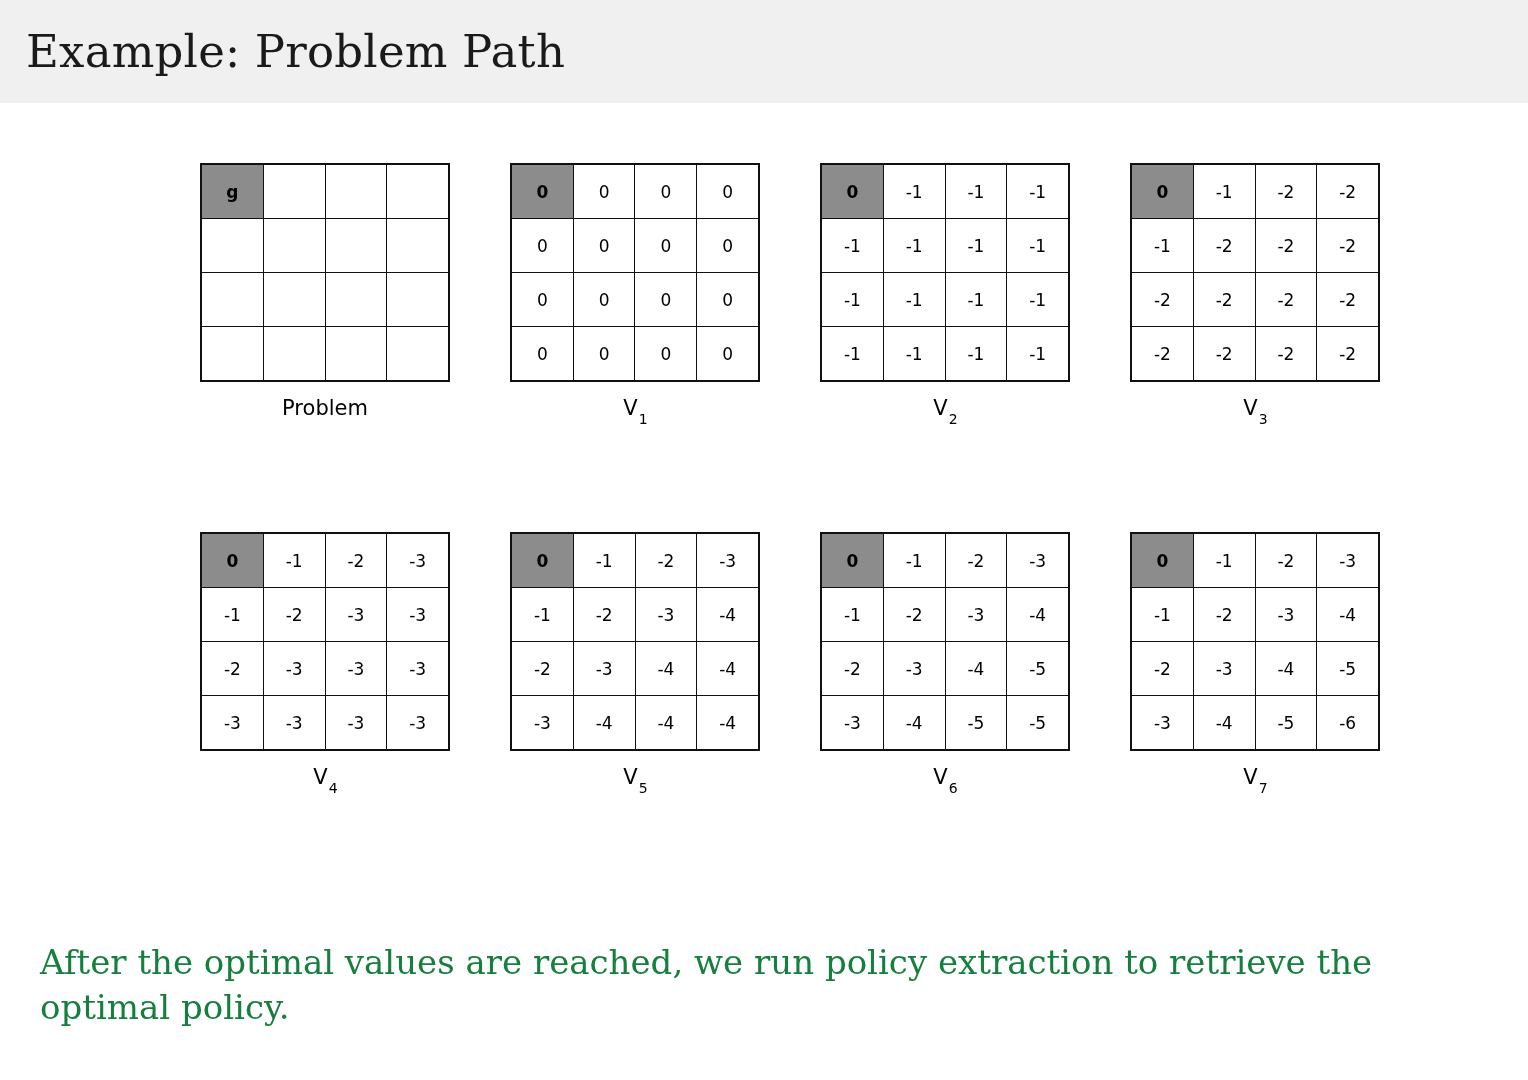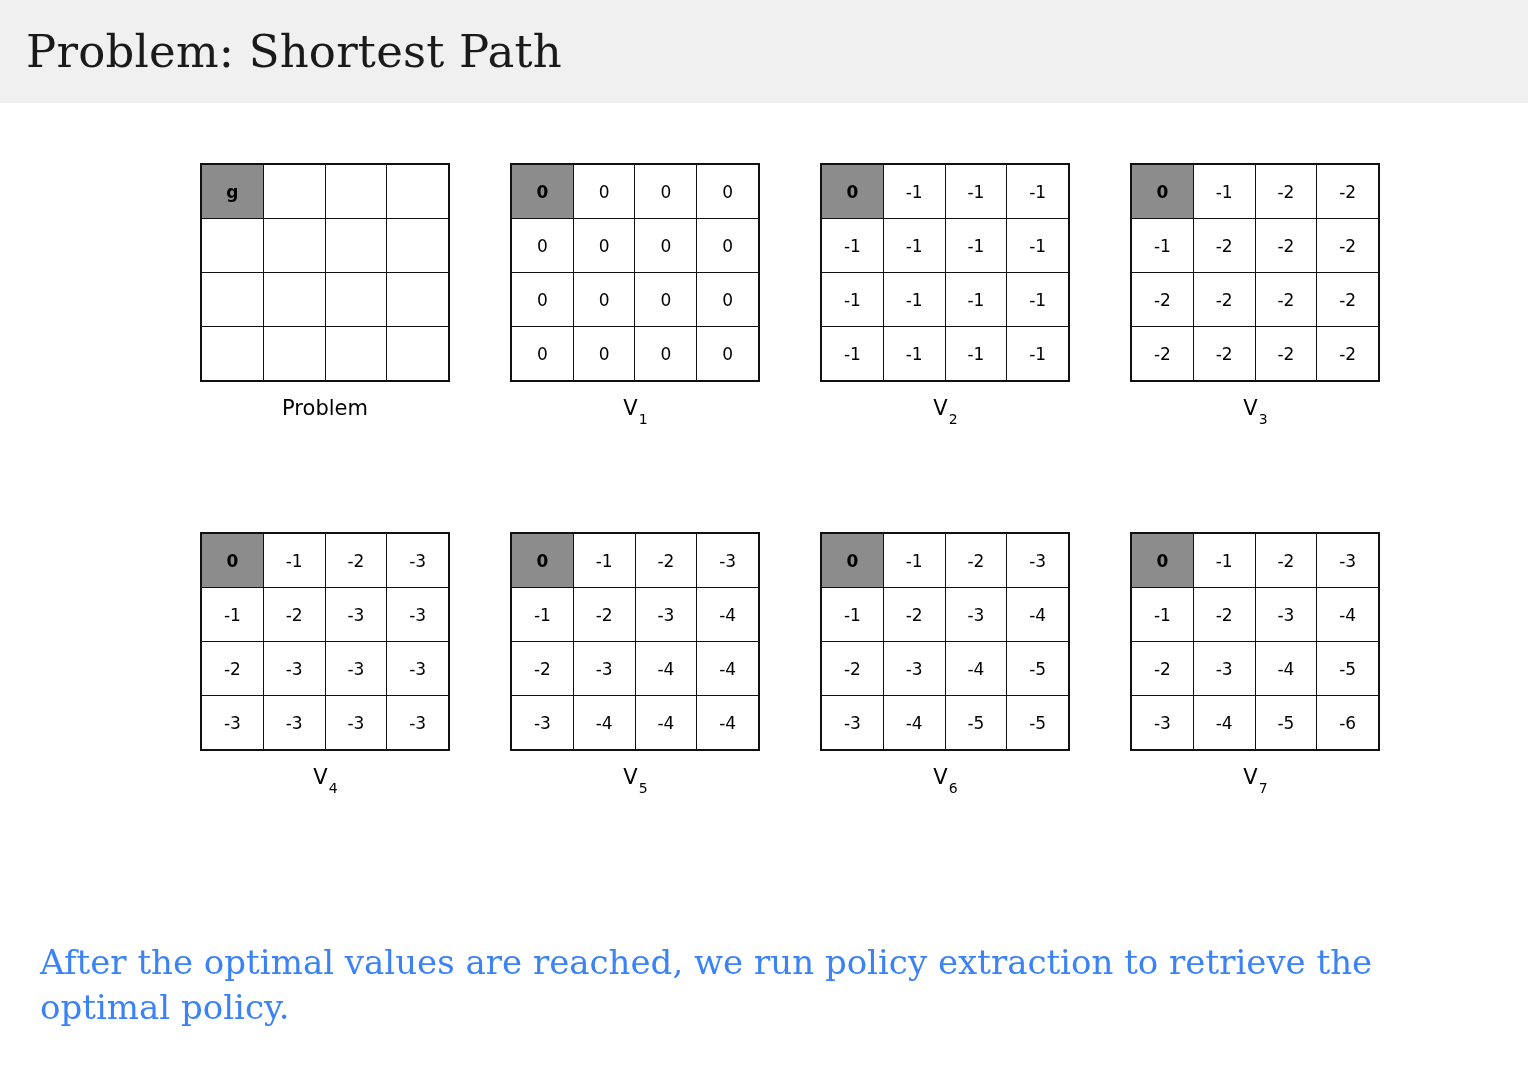--- a/index.html
+++ b/index.html
@@ -91,28 +91,28 @@
     left: 1px;
   }
   #caption-text {
     position: absolute;
     left: 40px;
     top: 940px;
     width: 1470px;
     font-family: "DejaVu Serif", serif;
     font-size: 34px;
     line-height: 1.32;
-    color: #3b82f6;
+    color: #15803d;
   }
 </style>
 </head>
 <body>
 
 <div id="slide-header">
-  <h1 id="slide-title">Problem:  Shortest Path</h1>
+  <h1 id="slide-title">Example:  Problem Path</h1>
 </div>
 
 <div id="grids-area">
   <div class="grid-row first">
     <div class="grid-block">
       <table class="grid">
           <tbody>
             <tr>
               <td class="goal">g</td>
               <td class="empty"></td>

